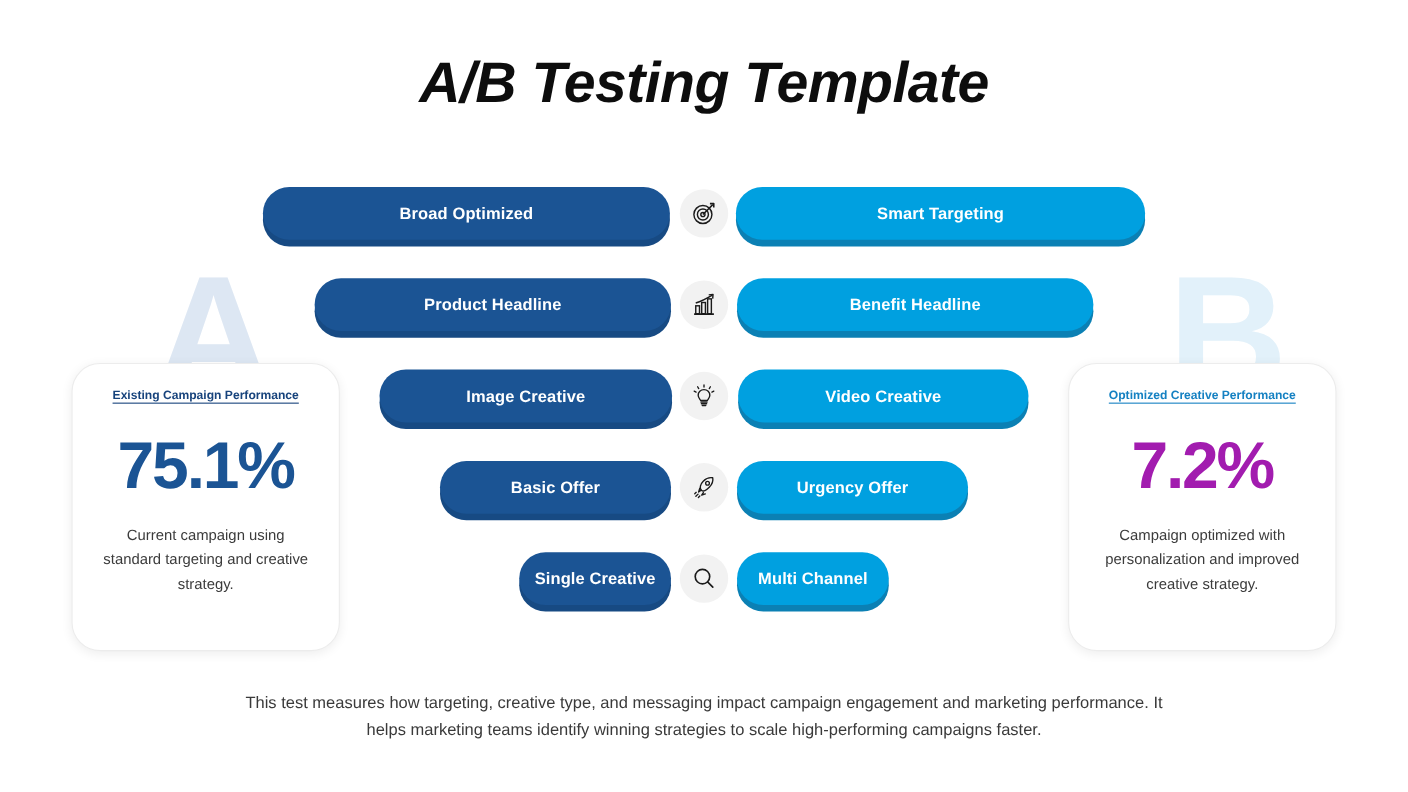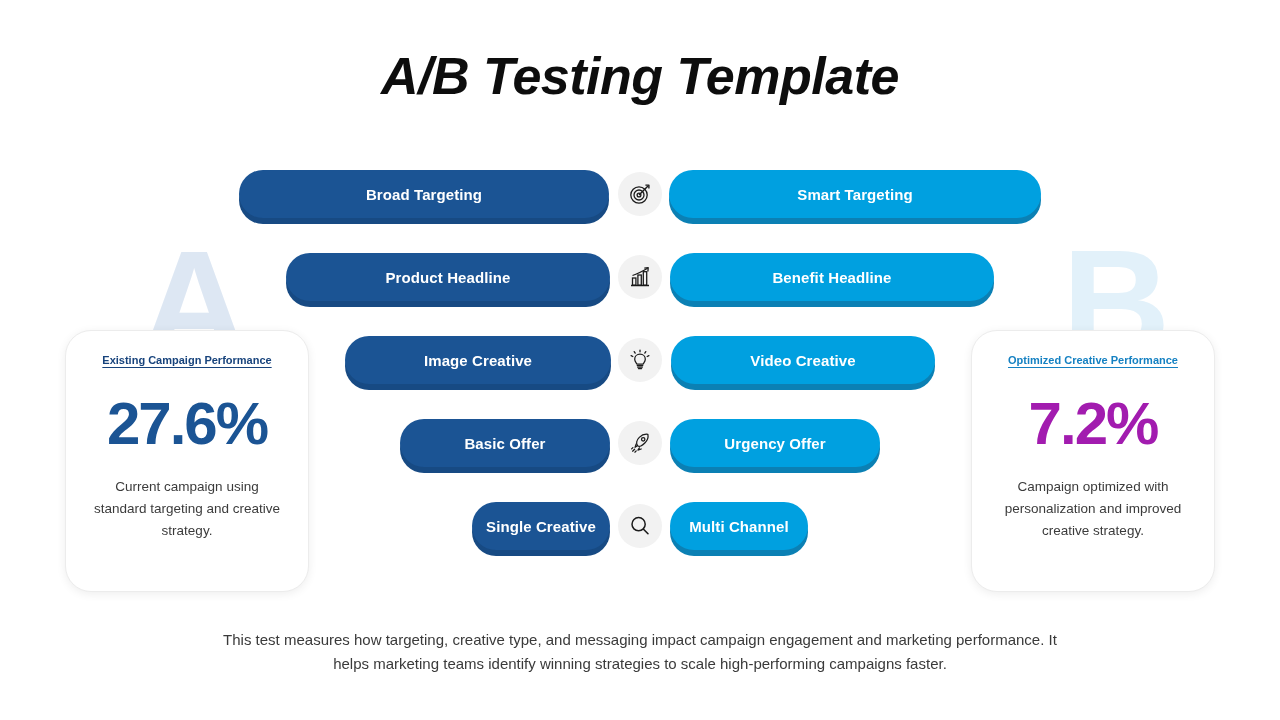--- a/index.html
+++ b/index.html
@@ -176,36 +176,36 @@
 </head>
 <body>
 
 <div class="watermark watermark-a">A</div>
 <div class="watermark watermark-b">B</div>
 
 <div class="page-title">A/B Testing Template</div>
 
 <div class="side-card card-left">
   <div class="card-heading">Existing Campaign Performance</div>
-  <div class="card-metric">27.6%</div>
+  <div class="card-metric">75.1%</div>
   <div class="card-desc">Current campaign using standard targeting and creative strategy.</div>
 </div>
 
 <div class="side-card card-right">
   <div class="card-heading">Optimized Creative Performance</div>
   <div class="card-metric">7.2%</div>
   <div class="card-desc">Campaign optimized with personalization and improved creative strategy.</div>
 </div>
 
 <div class="rows">
 
   <div class="row">
     <div class="row-inner">
       <div class="pill pill-a" style="width:370px">
-        <span>Broad Targeting</span>
+        <span>Broad Optimized</span>
       </div>
       <div class="icon-circle">
         <svg width="24" height="24" viewBox="0 0 24 24" fill="none" stroke="#1b1b1b" stroke-width="1.3">
           <circle cx="11" cy="13" r="8.2"></circle>
             <circle cx="11" cy="13" r="5"></circle>
             <circle cx="11" cy="13" r="1.9"></circle>
           <path d="M11 13 L20 4" stroke-width="1.4"></path>
           <path d="M17.4 3.1 L20.9 3.1 L20.9 6.6" stroke-width="1.4" stroke-linejoin="round"></path>
         </svg>
       </div>

